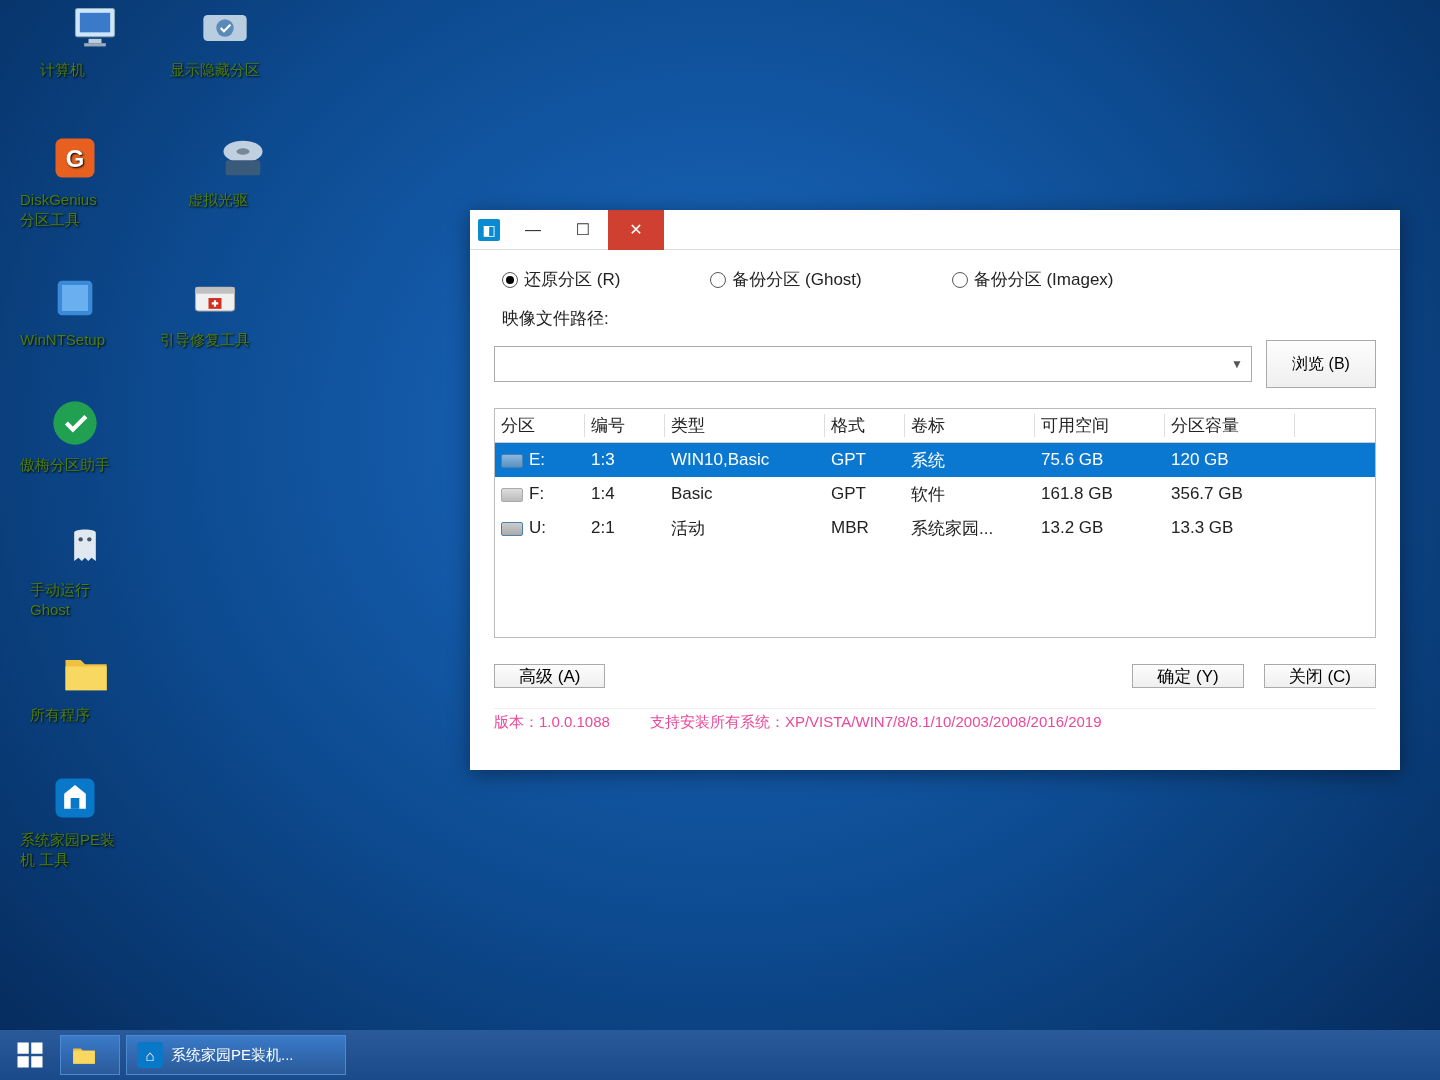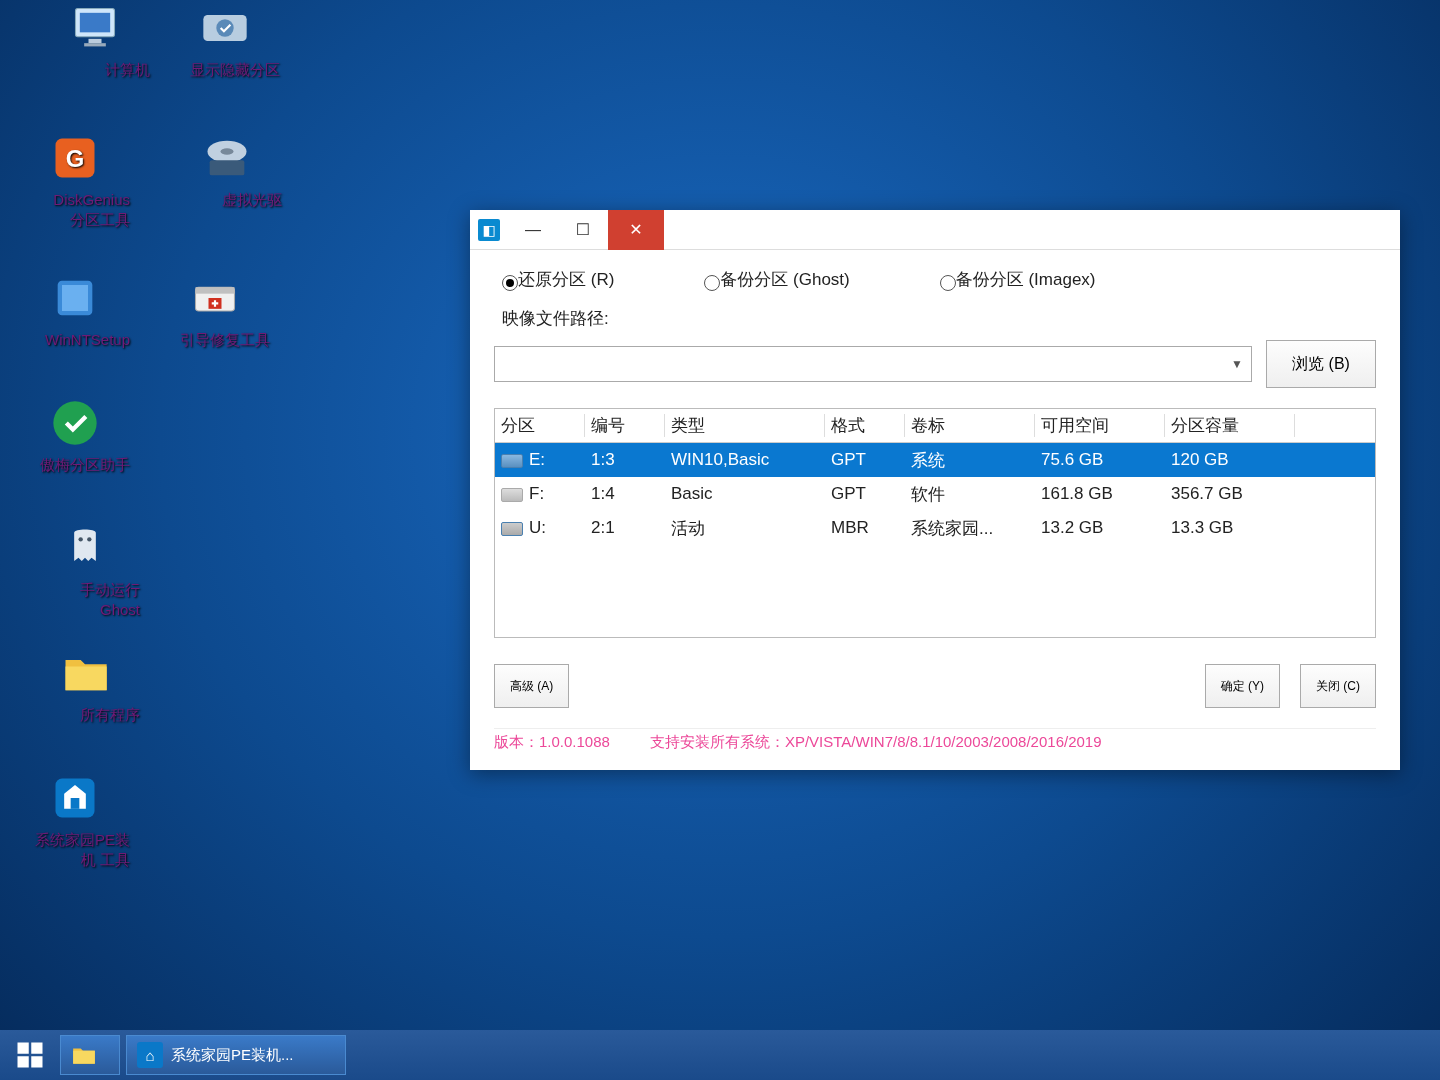--- a/index.html
+++ b/index.html
@@ -1,20 +1,20 @@
 <!DOCTYPE html>
 <html><head>
 <meta charset="utf-8">
 <style>
 * { margin:0; padding:0; box-sizing:border-box; font-family:"Microsoft YaHei","SimSun",sans-serif; }
 body { width:1440px; height:1080px; background:radial-gradient(ellipse at 50% 40%,#1a6bc4 0%,#0d4a8f 55%,#052a5a 100%); overflow:hidden; position:relative; }
 
 
 .desktop { position:absolute; top:0; left:0; right:0; bottom:50px; }
-.dicon { position:absolute; width:110px; text-align:right; color:#701a75; font-size:15px; text-shadow:1px 1px 2px #000; cursor:pointer; }
+.dicon { position:absolute; width:110px; text-align:left; color:#4d7c0f; font-size:15px; text-shadow:1px 1px 2px #000; cursor:pointer; }
 .dicon .ig { width:56px; height:56px; margin:0 auto 4px; display:flex; align-items:center; justify-content:center; }
 .dicon .lbl { line-height:1.3; }
 
 
 .ig svg { width:52px; height:52px; }
 
 
 .taskbar { position:absolute; bottom:0; left:0; right:0; height:50px; background:linear-gradient(#2a5a9a,#1a4a8a); display:flex; align-items:center; padding:0 6px; gap:6px; }
 .taskbar .start { width:48px; height:40px; display:flex; align-items:center; justify-content:center; }
 .taskbar .tbtn { height:40px; background:linear-gradient(#3a7ac8,#2a5a9a); border:1px solid #4a8ad0; color:#fff; display:flex; align-items:center; padding:0 10px; font-size:15px; gap:8px; min-width:60px; }
@@ -25,42 +25,42 @@
 .titlebar { height:40px; background:#fff; display:flex; align-items:center; border-bottom:1px solid #ddd; }
 .titlebar .ticon { width:22px; height:22px; margin:0 8px; background:#0a8ad0; border-radius:2px; display:flex; align-items:center; justify-content:center; color:#fff; font-size:14px; }
 .titlebar .ttitle { flex:1; text-align:center; font-size:18px; color:#333; }
 .titlebar .wbtns { display:flex; }
 .titlebar .wbtn { width:50px; height:40px; display:flex; align-items:center; justify-content:center; font-size:16px; color:#333; }
 .titlebar .wbtn.close { background:#d04030; color:#fff; width:56px; }
 
 .body { flex:1; padding:18px 24px 0; display:flex; flex-direction:column; color:#222; font-size:17px; }
 
 .radios { display:flex; gap:90px; margin-bottom:16px; padding-left:8px; }
-.radio { display:flex; align-items:flex-end; }
+.radio { display:flex; align-items:center; gap:6px; }
 .radio .dot { width:16px; height:16px; border:1px solid #555; border-radius:50%; display:flex; align-items:center; justify-content:center; }
 .radio.sel .dot::after { content:""; width:8px; height:8px; background:#000; border-radius:50%; }
 
 .pathrow { display:flex; align-items:center; gap:14px; margin-bottom:20px; }
 .pathrow .plabel { padding-left:8px;text-align:center; }
 .pathrow .combo { flex:1; height:36px; border:1px solid #aaa; background:#fff; display:flex; align-items:center; justify-content:flex-end; padding:0 8px; }
 .pathrow .combo .dd { font-size:12px; color:#555; }
 .pathrow .browse { width:110px; height:48px; border:1px solid #aaa; background:linear-gradient(#fdfdfd,#efefef); font-size:16px; }
 
 .table { border:1px solid #bbb; height:230px; overflow:hidden; }
 .table .hdr,.table .row { display:grid; grid-template-columns:90px 80px 160px 80px 130px 130px 130px; align-items:center; height:34px; font-size:17px; }
 .table .hdr { background:#fff; border-bottom:1px solid #ccc; color:#222; }
 .table .hdr>div { padding:0 6px; border-right:1px solid #ddd; }
 .table .row>div { padding:0 6px; white-space:nowrap; overflow:hidden; text-overflow:ellipsis; }
 .table .row.sel { background:#0a78d0; color:#fff; }
 .table .diskico { display:inline-block; width:22px; height:14px; background:linear-gradient(#8ab8e0,#5a90c0); border:1px solid #4a80b0; border-radius:2px; margin-right:6px; vertical-align:middle; }
 .table .diskico.dim { background:linear-gradient(#ddd,#bbb); border-color:#aaa; }
 .table .diskico.usb { background:linear-gradient(#ccc,#aaa); }
 
 .actions { display:flex; justify-content:space-between; margin-top:26px; }
-.actions .btn { height:44px; border:1px solid #aaa; background:linear-gradient(#fdfdfd,#efefef); padding:0 15px; font-size:12px; }
+.actions .btn { height:24px; border:1px solid #aaa; background:linear-gradient(#fdfdfd,#efefef); padding:0 24px; font-size:17px; }
 .actions .right { display:flex; gap:20px; }
 
 .footer { margin-top:20px; padding:4px 0 6px; font-size:15px; color:#ec4899; display:flex; gap:40px; border-top:1px solid #eee; }
 </style>
 </head>
 <body>
 
 <div class="desktop">
 
 <div class="dicon" style="left: 40px; top: 0px;">
@@ -86,21 +86,21 @@
     </div>
     <div class="dicon" style="left: 20px; top: 130px;">
       <div class="ig">
         <svg viewBox="0 0 48 48">
           <rect x="6" y="6" width="36" height="36" rx="6" fill="#e86020"></rect>
           <text x="24" y="32" font-size="22" fill="#fff" text-anchor="middle" font-weight="bold">G</text>
         </svg>
       </div>
       <div class="lbl">DiskGenius<br>分区工具</div>
     </div>
-    <div class="dicon" style="left: 172px; top: 130px;">
+    <div class="dicon" style="left: 188px; top: 130px;">
       <div class="ig">
         <svg viewBox="0 0 48 48">
           <ellipse cx="24" cy="18" rx="18" ry="10" fill="#c0d0e0"></ellipse>
           <ellipse cx="24" cy="18" rx="6" ry="3" fill="#789"></ellipse>
           <rect x="8" y="26" width="32" height="14" rx="2" fill="#3a5a7a"></rect>
         </svg>
       </div>
       <div class="lbl">虚拟光驱</div>
     </div>
     <div class="dicon" style="left: 20px; top: 270px;">

